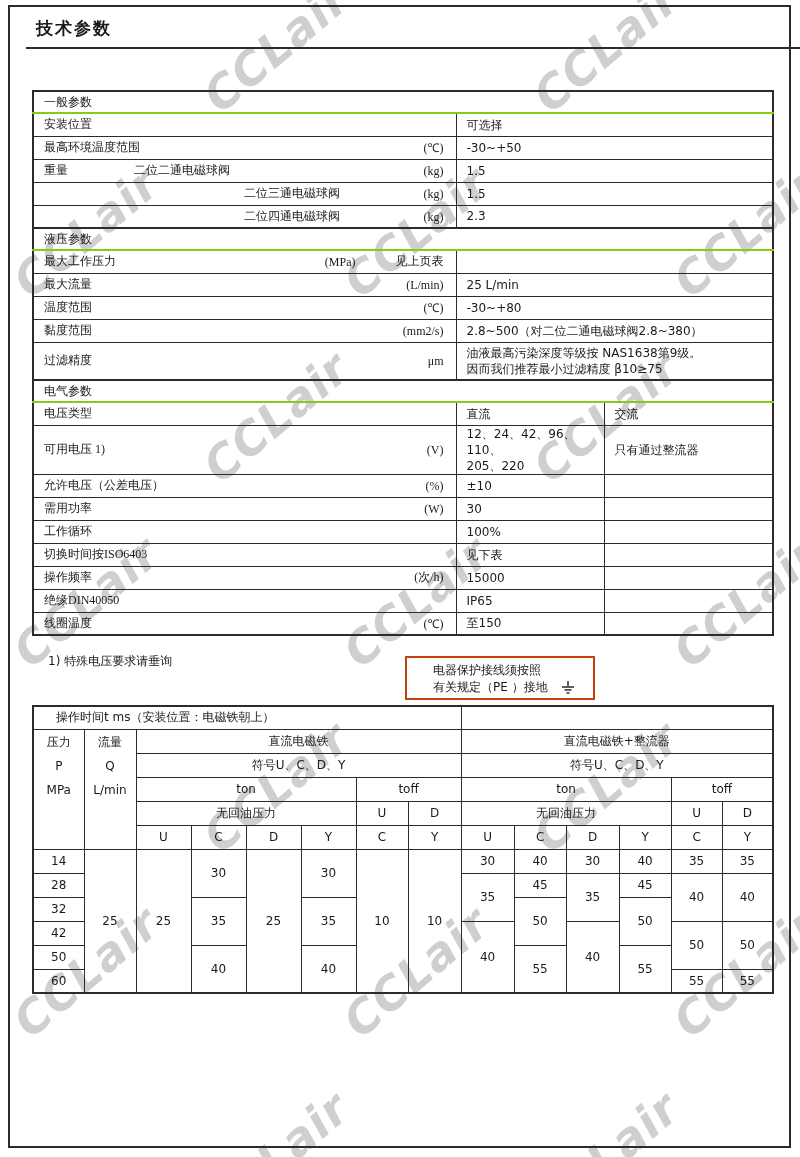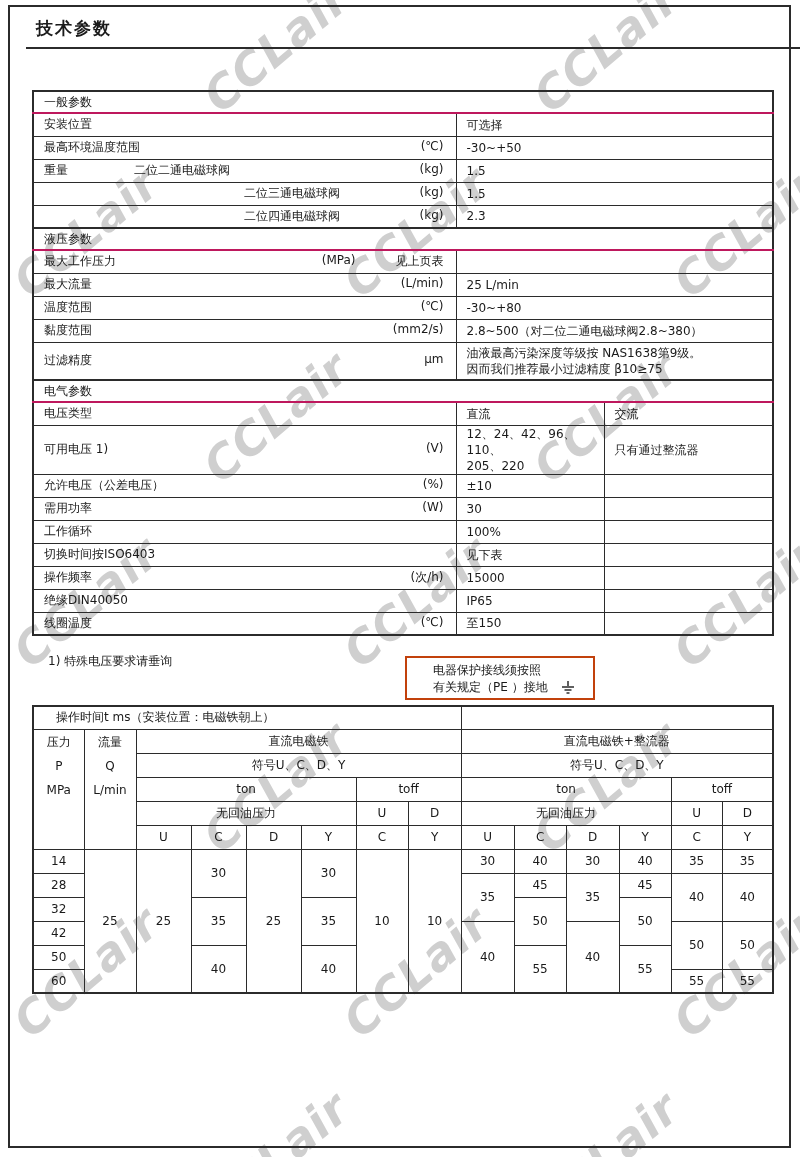--- a/index.html
+++ b/index.html
@@ -18,23 +18,23 @@
   .hdr { position:absolute; left:16px; top:0; width:100%; height:42px; border-bottom:2px solid #2b2b2b; }
   .hdr .t { position:absolute; left:10px; top:10px; font-size:17px; font-weight:bold; letter-spacing:2px; }
 
   table { border-collapse:collapse; table-layout:fixed; }
   td { border:1px solid #2b2b2b; font-size:12px; vertical-align:middle; overflow:hidden; }
 
   
   #t1 { position:absolute; left:22px; top:83px; width:740px; border:2px solid #2b2b2b; }
   #t1 tr { height:23px; }
   #t1 tr.sec { height:22px; }
-  #t1 tr.sec td { border-top:2px solid #2b2b2b; border-bottom:2px solid #be185d; padding-left:10px; }
+  #t1 tr.sec td { border-top:2px solid #2b2b2b; border-bottom:2px solid #84cc16; padding-left:10px; }
   #t1 td.lab { padding:0 12px 0 10px; }
-  .labfx { display:flex; align-items:flex-start; }
+  .labfx { display:flex; align-items:flex-end;font-family:Liberation Serif, serif; }
   .labfx .spacer { flex:1; }
   .labfx .note { margin-left:40px; }
   #t1 td.val { padding-left:10px; line-height:16px; }
 
   
   #t2 { position:absolute; left:22px; top:698px; width:740px; border:2px solid #2b2b2b; }
   #t2 tr { height:24px; }
   #t2 tr.t2t { height:23px; }
   #t2 td { text-align:center; }
   #t2 td.left { text-align:left; padding-left:22px; }

